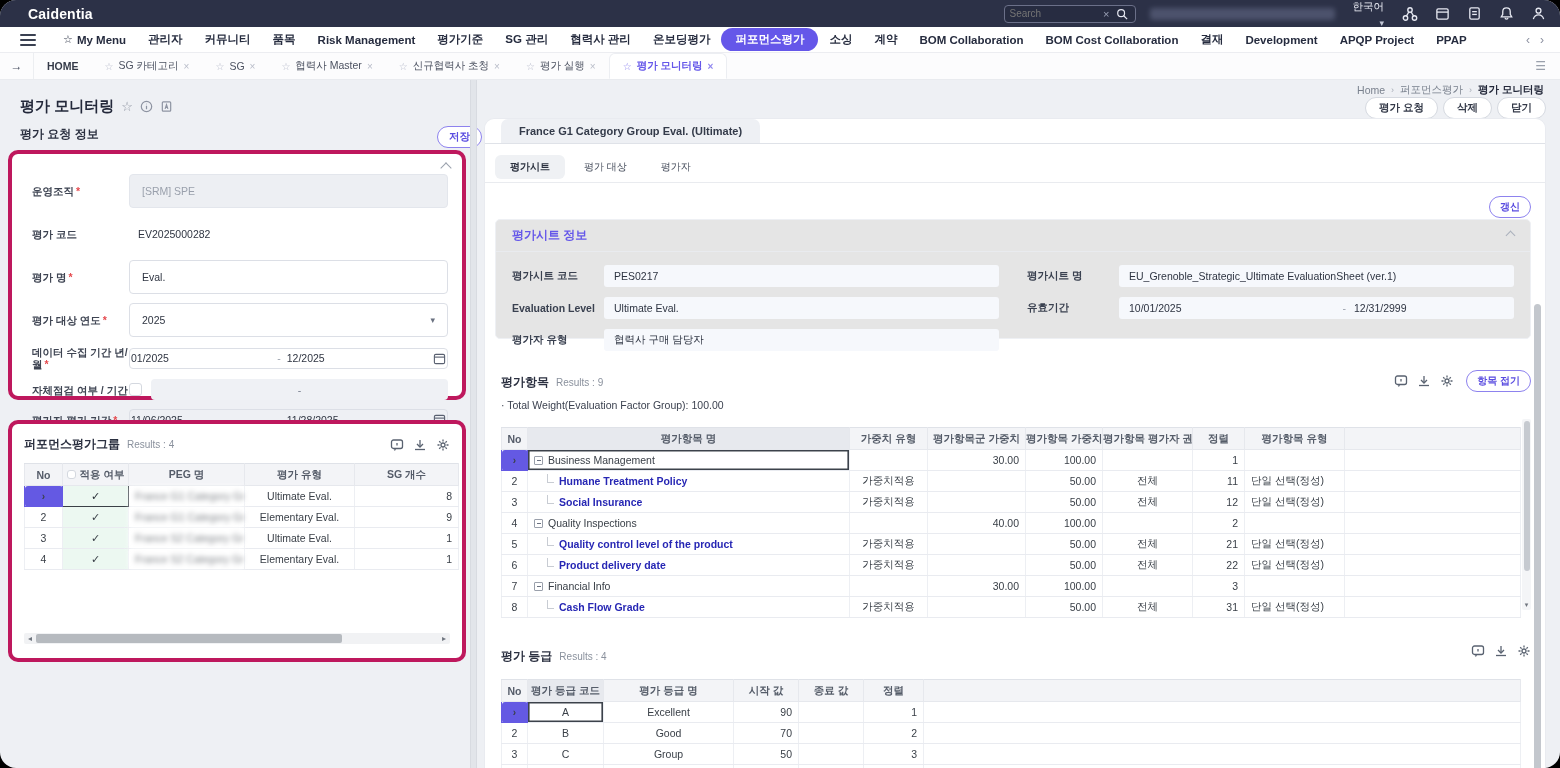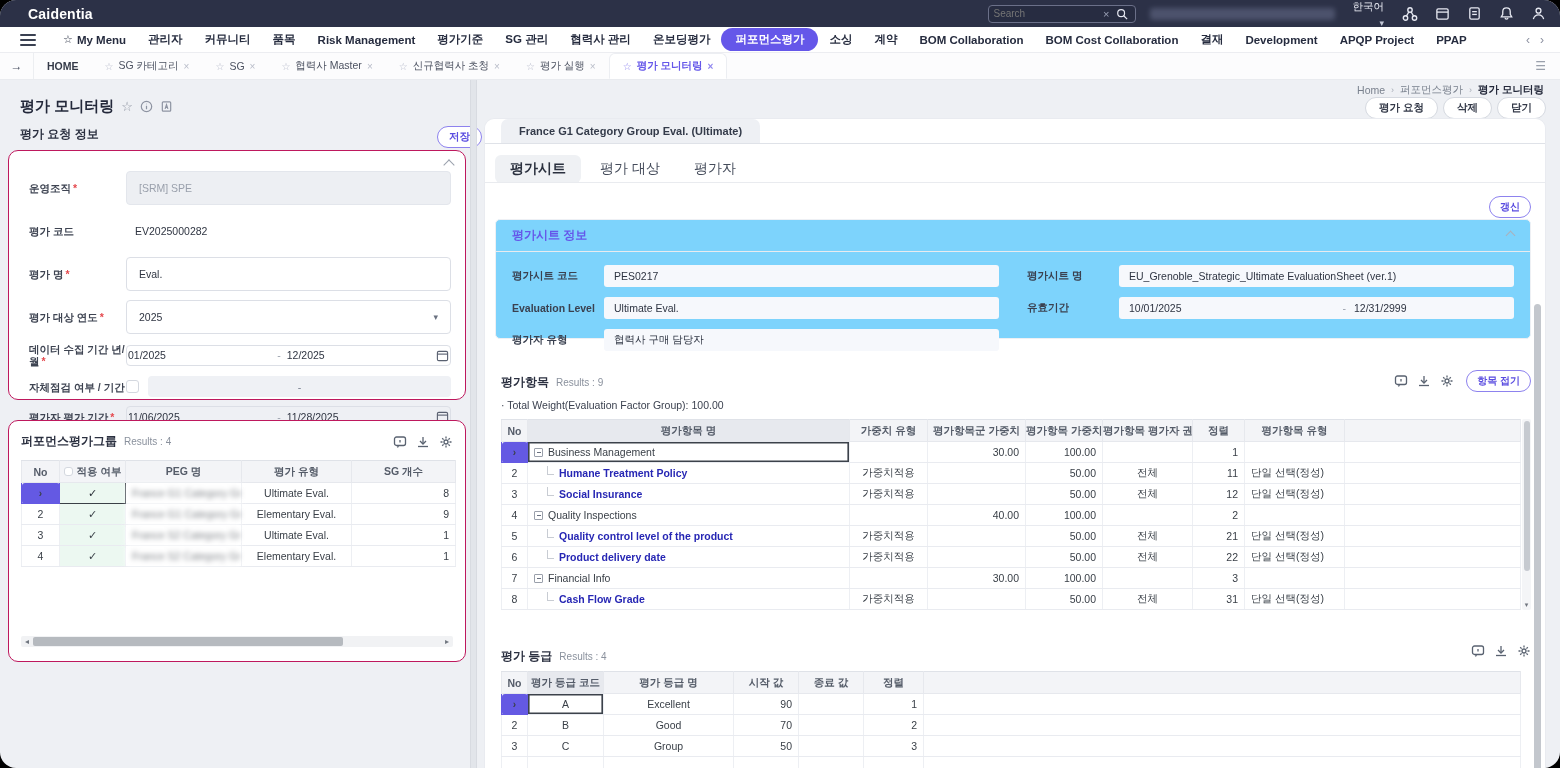--- a/index.html
+++ b/index.html
@@ -3,21 +3,21 @@
 <meta charset="utf-8">
 <style>
   * { margin:0; padding:0; box-sizing:border-box; }
   html,body { width:1560px; height:768px; background:#000; font-family:"Liberation Sans","DejaVu Sans",sans-serif; }
   .app { position:relative; width:1560px; height:768px; border-radius:16px; overflow:hidden; background:#eef0f4; }
 
   
   .topbar { position:absolute; top:0; left:0; right:0; height:27px; background:#2c3147; display:flex; align-items:center; padding:0 14px 0 28px; }
   .brand { color:#fff; font-size:14px; font-weight:700; letter-spacing:.2px; }
   .topbar-spacer { flex:1; }
-  .searchbox { display:flex; align-items:center; width:148px; height:18px; background:#272c41; border:1px solid #6b7089; border-radius:4px; padding:0 5px; }
+  .searchbox { display:flex; align-items:center; width:132px; height:18px; background:#272c41; border:1px solid #6b7089; border-radius:4px; padding:0 5px; }
   .searchbox input { flex:1; min-width:0; background:transparent; border:none; outline:none; color:#cfd3e2; font-size:10px; font-family:inherit; }
   .searchbox .xmark { color:#9aa0b5; font-size:11px; margin-right:4px; }
   .masked-user { width:185px; height:12px; margin-left:14px; border-radius:3px; background:#555b76; filter:blur(2.5px); opacity:.8; }
   .lang { color:#e8eaf2; font-size:10.5px; margin-left:18px; display:flex; align-items:flex-end; gap:4px;flex-direction:column; }
   .lang .caret { font-size:9px; color:#c3c7d6; }
   .top-icons { display:flex; align-items:center; gap:16px; margin-left:18px; }
   .ticon { width:16px; height:16px; display:inline-flex; align-items:center; justify-content:center; }
   .ticon svg { stroke:#e6e8f1; fill:none; stroke-width:1.4; }
 
   
@@ -49,21 +49,21 @@
 
   
   .page-title-row { position:absolute; top:97px; left:20px; display:flex; align-items:center; gap:7px; }
   .page-title { font-size:15px; font-weight:700; color:#23283a; }
   .pt-icon { color:#8e94a2; font-size:13px; display:inline-flex; }
   .pt-icon svg { stroke:#8e94a2; fill:none; stroke-width:1.3; }
   .lsection-row { position:absolute; top:126px; left:20px; right:1098px; display:flex; align-items:center; }
   .lsection-title { font-size:12px; font-weight:700; color:#2b3040; }
   .save-btn { position:absolute; top:126px; left:437px; background:#fff; border:1px solid #8d82ee; color:#5a4de0; font-size:10.5px; font-weight:700; border-radius:13px; padding:3px 11px; }
 
-  .card { position:absolute; background:#fff; border:1px solid #be185d; border-radius:10px; }
+  .card { position:absolute; background:#fff; border:4px solid #be185d; border-radius:10px; }
   .card1 { left:8px; top:150px; width:458px; height:250px; padding:20px 14px 8px 20px; }
   .collapse-chevron { position:absolute; top:10px; right:12px; width:8px; height:8px; border-left:1.5px solid #9aa0ac; border-top:1.5px solid #9aa0ac; transform:rotate(45deg); }
   .frow { display:flex; align-items:center; margin-bottom:9px; min-height:15px; }
   .flabel { width:97px; font-size:10.5px; color:#3e4452; font-weight:600; line-height:1.15; flex-shrink:0; }
   .req { color:#e5484d; margin-left:2px; }
   .fctrl { flex:1; display:flex; align-items:center; }
   .ibox { flex:1; height:34px; display:flex; align-items:center; font-size:10.5px; color:#2f3542; padding:0 12px; }
   .ibox.bordered { border:1px solid #dcdfe6; border-radius:4px; background:#fff; }
   .ibox.disabled { background:#edeff3; border:1px solid #e3e6ec; border-radius:4px; color:#9aa0ac; }
   .ibox.plain { padding-left:9px; }
@@ -78,21 +78,21 @@
   .selfbox { flex:1; height:21px; margin-left:9px; background:#eff1f5; border-radius:4px; display:flex; align-items:center; justify-content:center; font-size:10.5px; color:#7a8090; }
 
   .card2 { left:8px; top:420px; width:458px; height:242px; padding:12px 12px 8px 12px; }
   .grid-head { display:flex; align-items:center; margin-bottom:10px; }
   .grid-title { font-size:12px; font-weight:700; color:#2b3040; }
   .grid-results { font-size:10px; color:#8a919d; margin-left:7px; }
   .grid-icons { margin-left:auto; display:flex; align-items:center; gap:9px; }
   .gicon { display:inline-flex; }
   .gicon svg { stroke:#596270; fill:none; stroke-width:1.3; }
 
-  table.grid { border-collapse:collapse; table-layout:fixed; font-size:10.5px; }
+  table.grid { border-collapse:collapse; table-layout:fixed; font-size:10.5px;margin-top:8px; }
   table.grid th { background:#f3f4f7; color:#555c69; font-weight:600; font-size:10.5px; height:22px; border:1px solid #e6e8ed; border-top:1px solid #dfe2e8; text-align:center; white-space:nowrap; overflow:hidden; }
   table.grid th.dark { background:#e7e9ee; }
   table.grid td { height:21px; border:1px solid #edeff3; border-bottom:1px solid #e9ebf0; color:#3a4048; white-space:nowrap; overflow:hidden; padding:0 6px; background:#fff; }
   td.num { text-align:right; }
   td.ctr { text-align:center; }
   .sel-cell { background:#6459e3 !important; border:1px solid #6459e3 !important; border-radius:3px; text-align:center; color:#fff; font-weight:700; font-size:10px; padding:0 !important; }
   .apply-cell { background:#ecf8f1 !important; text-align:center; color:#b0b8c1; font-size:11px; }
   .apply-cell.focused { color:#272d36; border:1px solid #3a4047 !important; }
   .blurred { filter:blur(2.6px); opacity:.65; }
   .focus-cell { box-shadow:inset 0 0 0 1.6px #3c424b; }
@@ -102,26 +102,26 @@
   .hscroll .htrack { flex:1; position:relative; height:9px; }
   .hscroll .hthumb { position:absolute; left:0; top:0; height:9px; width:76%; background:#b6babf; border-radius:2px; }
 
   .divider { position:absolute; top:80px; bottom:0; left:470px; width:7px; background:#e2e5ea; border-left:1px solid #d8dbe1; border-right:1px solid #d8dbe1; }
 
   
   .rpanel { position:absolute; left:484px; top:118px; width:1062px; height:650px; background:#fff; border:1px solid #e9ebf0; border-bottom:none; border-radius:10px 10px 0 0; overflow:hidden; }
   .group-tab { position:absolute; left:16px; top:0; height:24px; background:#eef0f4; border-radius:7px 7px 0 0; display:flex; align-items:center; padding:0 18px; font-size:11px; font-weight:700; color:#343b4a; }
   .gt-line { position:absolute; left:0; right:0; top:24px; border-bottom:1px solid #dfe2e8; }
   .subtabs { position:absolute; left:10px; top:36px; display:flex; gap:4px; }
-  .subtab { font-size:14px; color:#454c5b; padding:5px 15px; border-radius:6px; }
+  .subtab { font-size:10px; color:#454c5b; padding:5px 15px; border-radius:6px; }
   .subtab.active { background:#eff1f4; font-weight:700; color:#2a303e; }
   .st-line { position:absolute; left:0; right:0; top:63px; border-bottom:1px solid #e9ebef; }
   .refresh-btn { position:absolute; right:14px; top:77px; background:#fff; border:1px solid #8d82ee; color:#5a4de0; font-size:10px; font-weight:700; border-radius:12px; padding:3px 10px; }
 
-  .sheet-card { position:absolute; left:10px; right:14px; top:100px; height:120px; border:1px solid #eef0f4; border-radius:5px; background:#7dd3fc; }
+  .sheet-card { position:absolute; left:10px; right:14px; top:100px; height:120px; border:1px solid #eef0f4; border-radius:5px; background:#e5e5e5; }
   .sheet-head { height:32px; border-bottom:1px solid #e9ebef; display:flex; align-items:center; padding:0 16px; }
   .sheet-title { color:#6557e9; font-size:12px; font-weight:700; }
   .sheet-chevron { margin-left:auto; width:7px; height:7px; border-left:1.4px solid #aab0bc; border-top:1.4px solid #aab0bc; transform:rotate(45deg); }
   .sheet-body { padding:13px 16px 0 16px; }
   .srow { display:flex; align-items:center; margin-bottom:10px; }
   .scol { display:flex; align-items:center; flex:1; }
   .slabel { width:92px; font-size:10.5px; font-weight:700; color:#3a4150; flex-shrink:0; }
   .sval { flex:1; height:22px; background:#f6f8fc; border-radius:3px; display:flex; align-items:center; padding:0 10px; font-size:10.5px; color:#2e3442; }
   .sval .vr-sep { margin:0 8px 0 auto; color:#9aa0ac; }
   .sval .vr-to { width:40%; }

